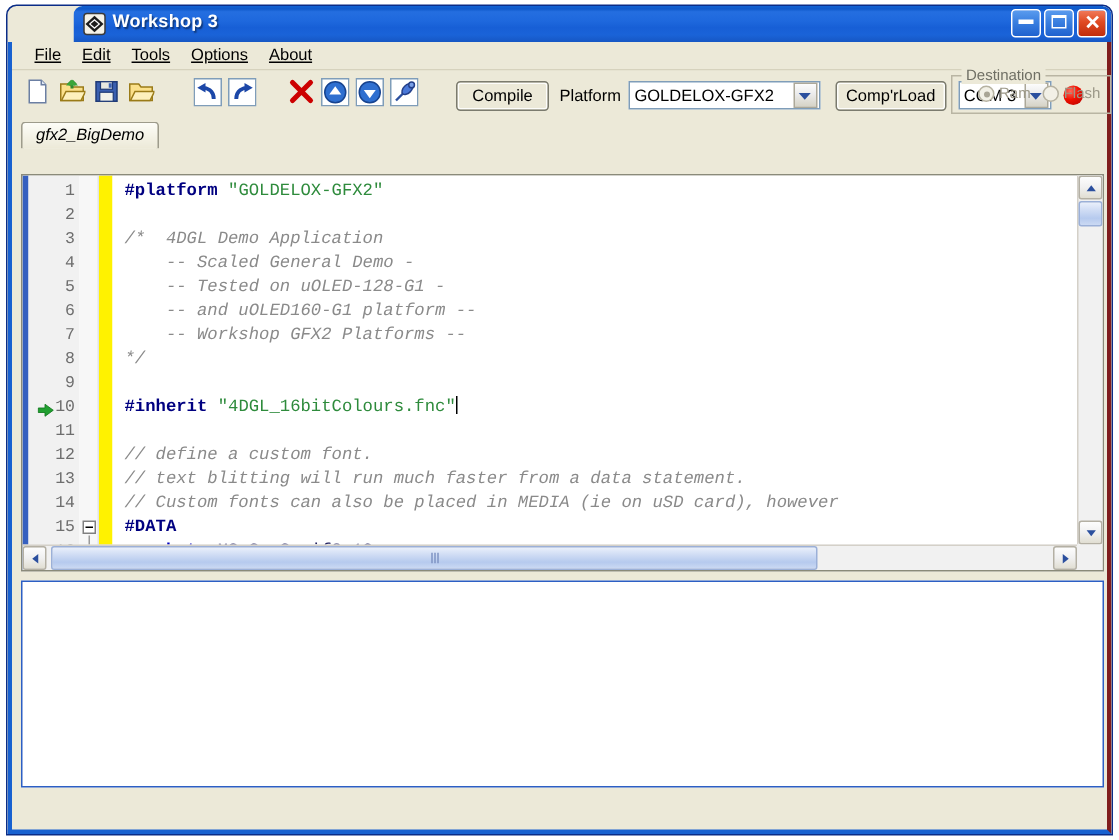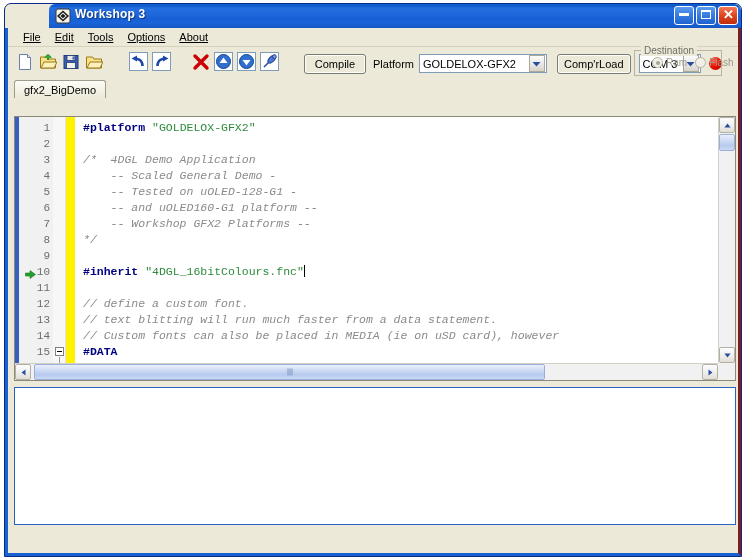--- a/index.html
+++ b/index.html
@@ -215,21 +215,21 @@
     height: 13px;
     border-radius: 50%;
     background: radial-gradient(circle at 35% 30%, #ff6a5a 0%, #f01000 45%, #b00000 100%);
     margin-left: 8px;
   }
 
   .dest-group {
     position: absolute;
     left: 626px;
     top: 3px;
-    width: 88px;
+    width: 107px;
     height: 26px;
     border: 1px solid #b9b5a3;
     box-sizing: border-box;
   }
   .dest-legend {
     position: absolute;
     left: 6px;
     top: -6px;
     background: #ece9d8;
     padding: 0 3px;
@@ -264,21 +264,22 @@
   }
   .radio-label { font-size: 10px; color: #9c9888; white-space: nowrap; }
 
   
   .tabstrip {
     position: relative;
     height: 19px;
     margin-left: 6px;
     margin-right: 6px;
     display: flex;
-    align-items: flex-start;
+    align-items: center;
+    font-style: italic;
   }
   .tab {
     height: 18px;
     padding: 0 9px;
     background: linear-gradient(to bottom, #fdfdf8 0%, #f3f1e4 60%, #ece9d8 100%);
     border: 1px solid #9d9b8b;
     border-bottom: none;
     border-radius: 3px 3px 0 0;
     font-size: 11px;
     color: #000;

